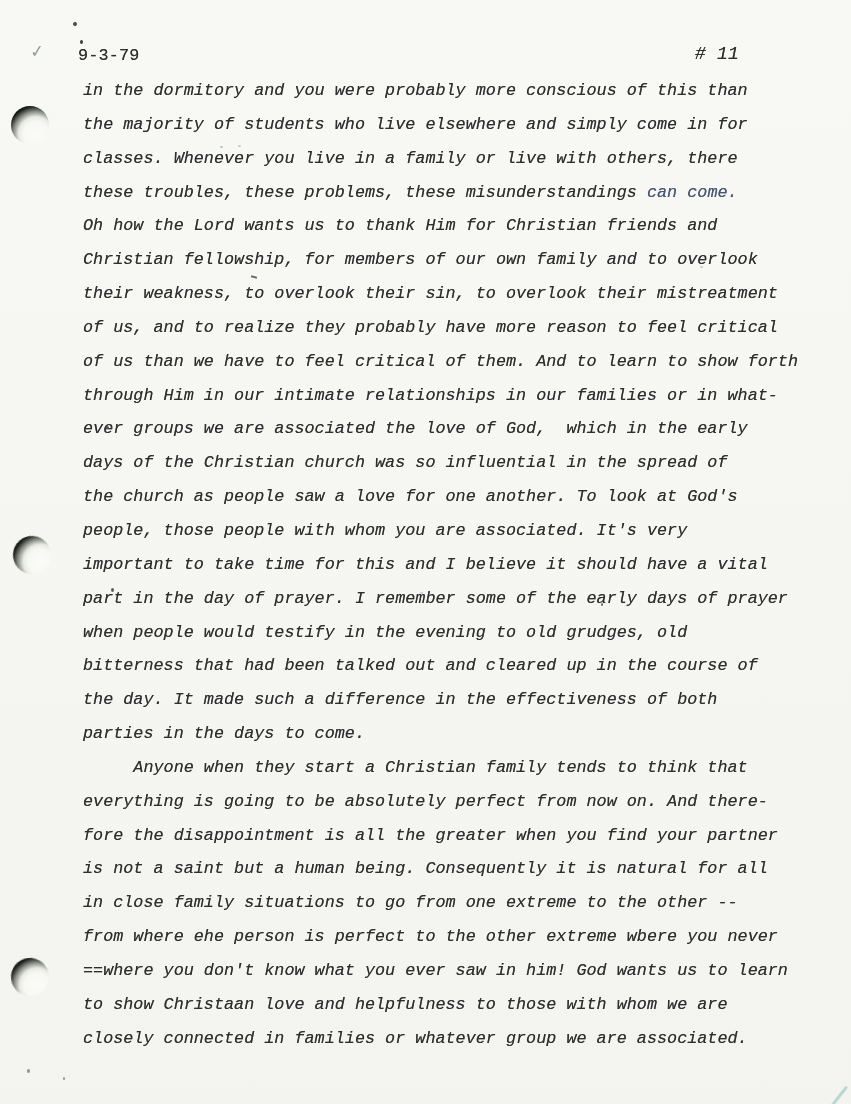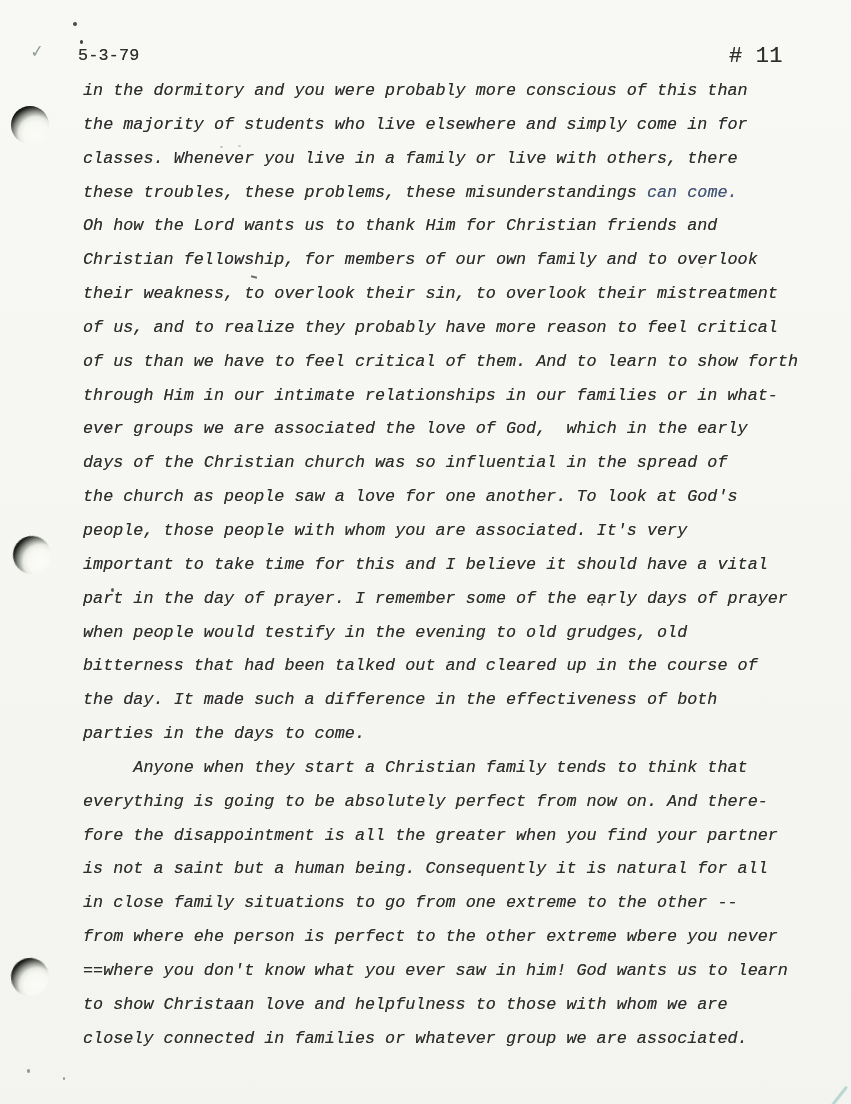--- a/index.html
+++ b/index.html
@@ -23,23 +23,24 @@
     font-size:17px;color:var(--pencil);
     transform:rotate(-6deg);
     font-family:"DejaVu Sans",sans-serif;
   }
   .hdr-date{
     position:absolute;left:78px;top:46px;
     font-size:16.8px;letter-spacing:.2px;
     text-shadow:0 0 .6px rgba(30,30,30,.65);
   }
   .hdr-page{
-    position:absolute;left:729px;top:44px;
-    font-size:22px;letter-spacing:.2px;
+    position:absolute;left:695px;top:44px;
+    font-size:18px;letter-spacing:.2px;
     text-shadow:0 0 .6px rgba(30,30,30,.65);
+    font-style:italic;
   }
   
   .body-text{
     position:absolute;left:83px;top:74px;width:760px;
     font-size:16.8px;line-height:33.85px;
     white-space:pre;
     text-shadow:0 0 .6px rgba(30,30,30,.6);
     font-style:italic;
   }
   .body-text .line{height:33.85px;}
@@ -66,21 +67,21 @@
   }
   .dash-mark{position:absolute;background:#6a6a66;}
 </style>
 </head>
 <body>
 
 <div class="page">
 
   <span class="checkmark">✓</span>
 
-  <span class="hdr-date">5-3-79</span>
+  <span class="hdr-date">9-3-79</span>
   <span class="hdr-page"># 11</span>
 
   <main class="body-text"><div class="line"><span>in the dormitory and you were probably more conscious of this than</span></div><div class="line"><span>the majority of students who live elsewhere and simply come in for</span></div><div class="line"><span>classes. Whenever you live in a family or live with others, there</span></div><div class="line"><span>these troubles, these problems, these misunderstandings </span><span class="blue">can come.</span></div><div class="line"><span>Oh how the Lord wants us to thank Him for Christian friends and</span></div><div class="line"><span>Christian fellowship, for members of our own family and to overlook</span></div><div class="line"><span>their weakness, to overlook their sin, to overlook their mistreatment</span></div><div class="line"><span>of us, and to realize they probably have more reason to feel critical</span></div><div class="line"><span>of us than we have to feel critical of them. And to learn to show forth</span></div><div class="line"><span>through Him in our intimate relationships in our families or in what-</span></div><div class="line"><span>ever groups we are associated the love of God,  which in the early</span></div><div class="line"><span>days of the Christian church was so influential in the spread of</span></div><div class="line"><span>the church as people saw a love for one another. To look at God's</span></div><div class="line"><span>people, those people with whom you are associated. It's very</span></div><div class="line"><span>important to take time for this and I believe it should have a vital</span></div><div class="line"><span>part in the day of prayer. I remember some of the early days of prayer</span></div><div class="line"><span>when people would testify in the evening to old grudges, old</span></div><div class="line"><span>bitterness that had been talked out and cleared up in the course of</span></div><div class="line"><span>the day. It made such a difference in the effectiveness of both</span></div><div class="line"><span>parties in the days to come.</span></div><div class="line"><span>     Anyone when they start a Christian family tends to think that</span></div><div class="line"><span>everything is going to be absolutely perfect from now on. And there-</span></div><div class="line"><span>fore the disappointment is all the greater when you find your partner</span></div><div class="line"><span>is not a saint but a human being. Consequently it is natural for all</span></div><div class="line"><span>in close family situations to go from one extreme to the other --</span></div><div class="line"><span>from where ehe person is perfect to the other extreme wbere you never</span></div><div class="line"><span>==where you don't know what you ever saw in him! God wants us to learn</span></div><div class="line"><span>to show Christaan love and helpfulness to those with whom we are</span></div><div class="line"><span>closely connected in families or whatever group we are associated.</span></div></main>
 
   <div class="punch punch1">
       <div class="punch-grad"></div>
     </div>
   <div class="punch punch2">
       <div class="punch-grad"></div>
     </div>

